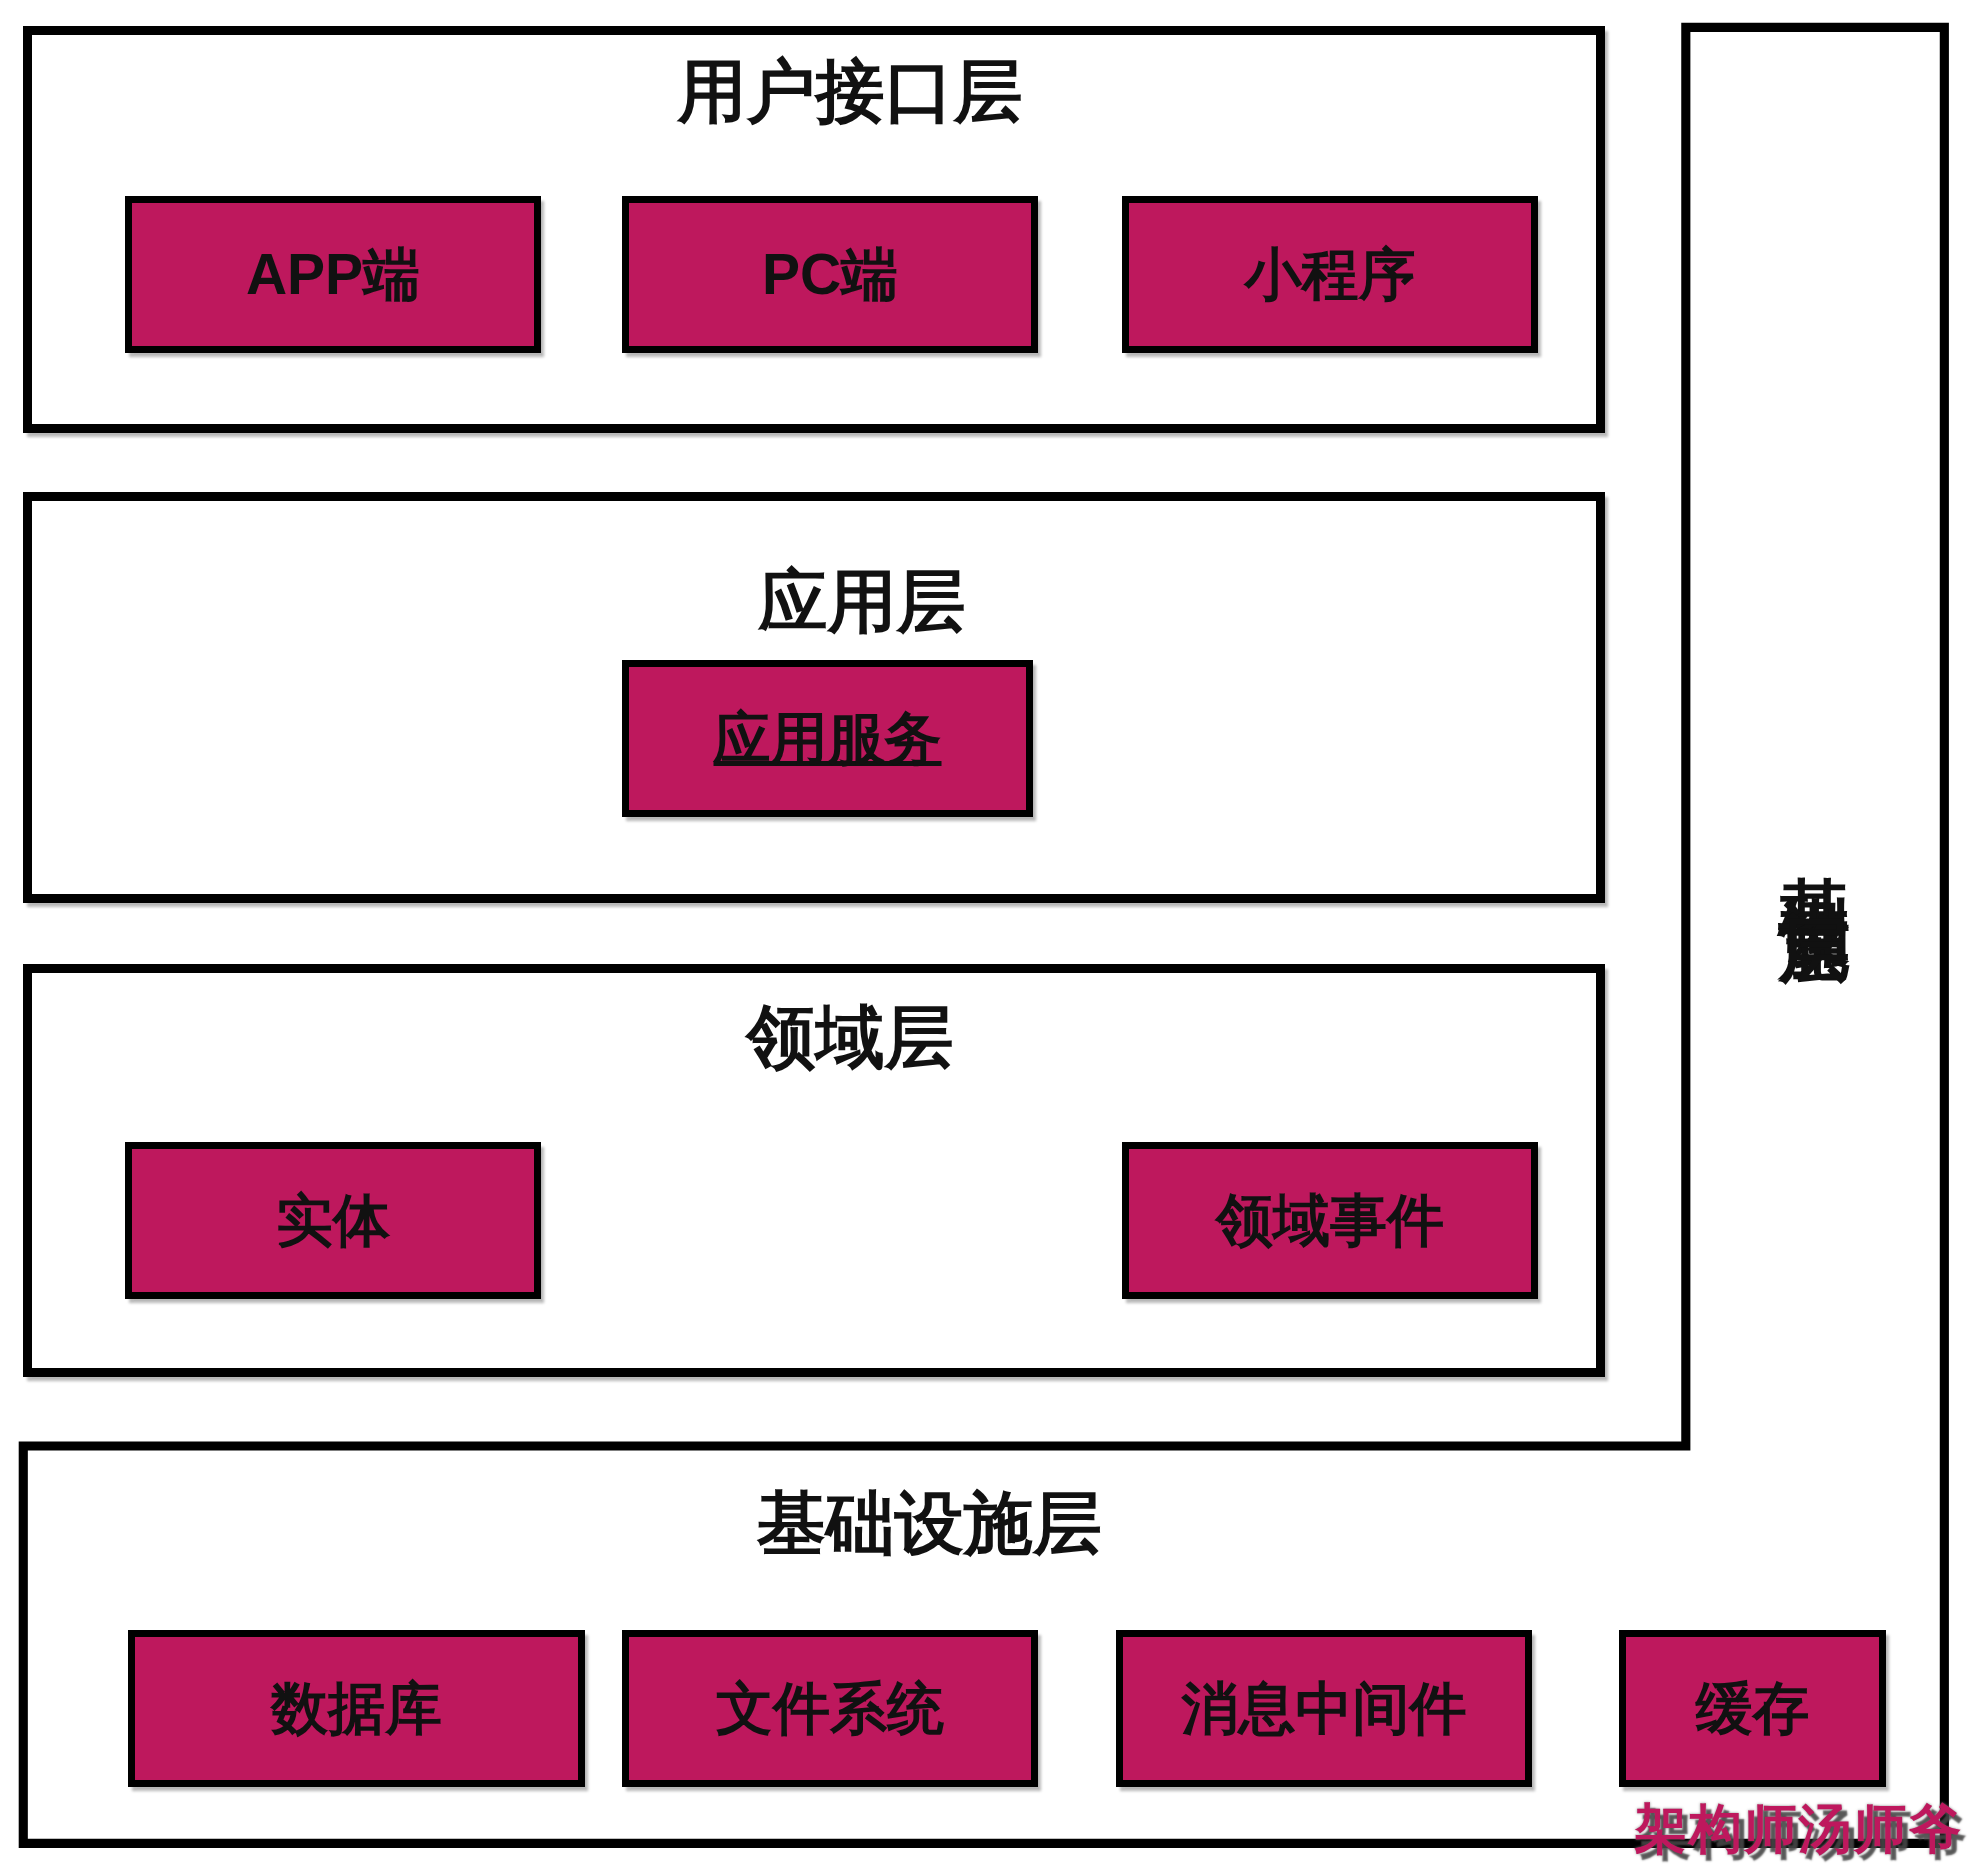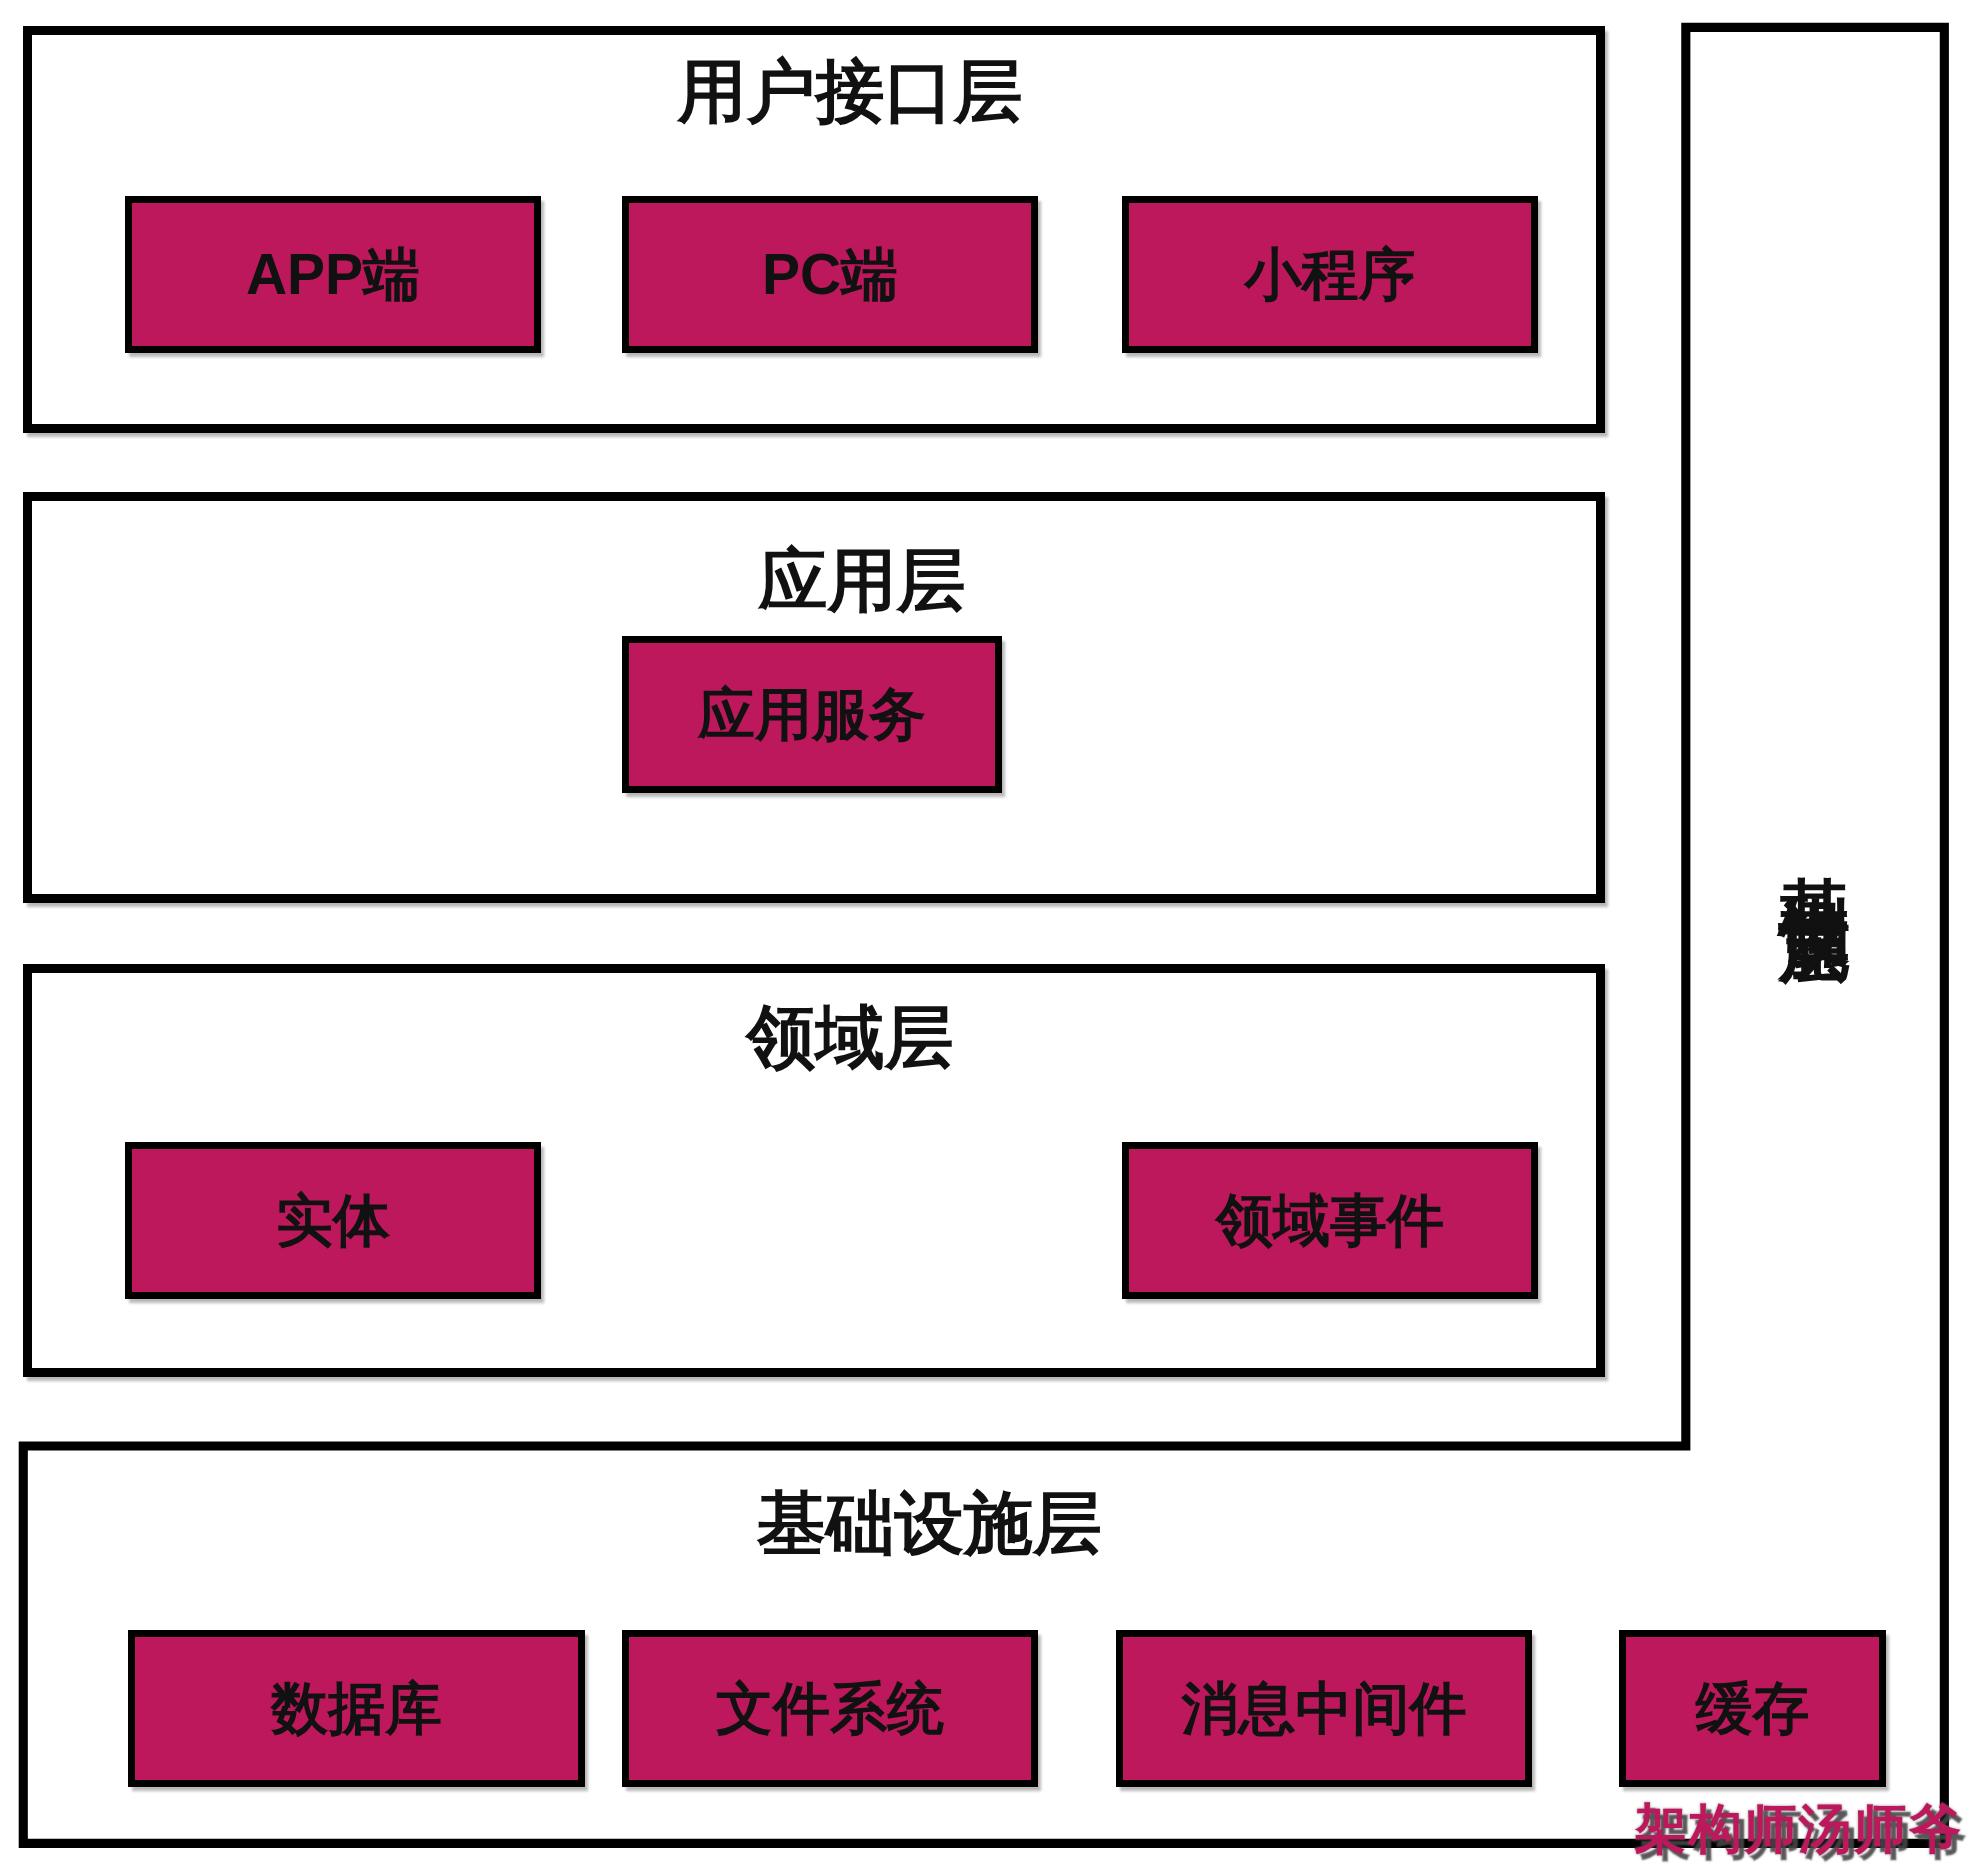--- a/index.html
+++ b/index.html
@@ -90,22 +90,22 @@
     <polygon points="1845,30 2128,30 2128,2018 25,2018 25,1583 1845,1583" fill="#ffffff" stroke="#000000" stroke-width="10" stroke-linejoin="miter"></polygon>
   </svg>
 
   <div class="layer" style="left:23px; top:25.6px; width:1582px; height:407px;"></div>
   <div class="layer-title" style="left:23px; width:1582px; top:57px;">用户接口层</div>
   <div class="node" style="left:125px; top:196px; width:416px; height:157px;">APP端</div>
   <div class="node" style="left:622px; top:196px; width:416px; height:157px;">PC端</div>
   <div class="node" style="left:1122px; top:196px; width:416px; height:157px;">小程序</div>
 
   <div class="layer" style="left:23px; top:492px; width:1582px; height:411px;"></div>
-  <div class="layer-title" style="left:23px; width:1582px; top:546px;padding-left:24px;">应用层</div>
-  <div class="node" style="left:622px; top:636px; width:380px; height:157px;">应用服务</div>
+  <div class="layer-title" style="left:23px; width:1582px; top:567px;padding-left:24px;">应用层</div>
+  <div class="node" style="left:622px; top:660px; width:411px; height:157px;text-decoration:underline;">应用服务</div>
 
   <div class="layer" style="left:23px; top:964px; width:1582px; height:413px;"></div>
   <div class="layer-title" style="left:23px; width:1582px; top:1003px;">领域层</div>
   <div class="node" style="left:125px; top:1142px; width:416px; height:157px;">实体</div>
   <div class="node" style="left:1122px; top:1142px; width:416px; height:157px;">领域事件</div>
 
   <div class="layer-title" style="left:18.3px; width:1750px; top:1489px;">基础设施层</div>
   <div class="node" style="left:128px; top:1630px; width:457px; height:157px;">数据库</div>
   <div class="node" style="left:622px; top:1630px; width:416px; height:157px;">文件系统</div>
   <div class="node" style="left:1116px; top:1630px; width:416px; height:157px;">消息中间件</div>

